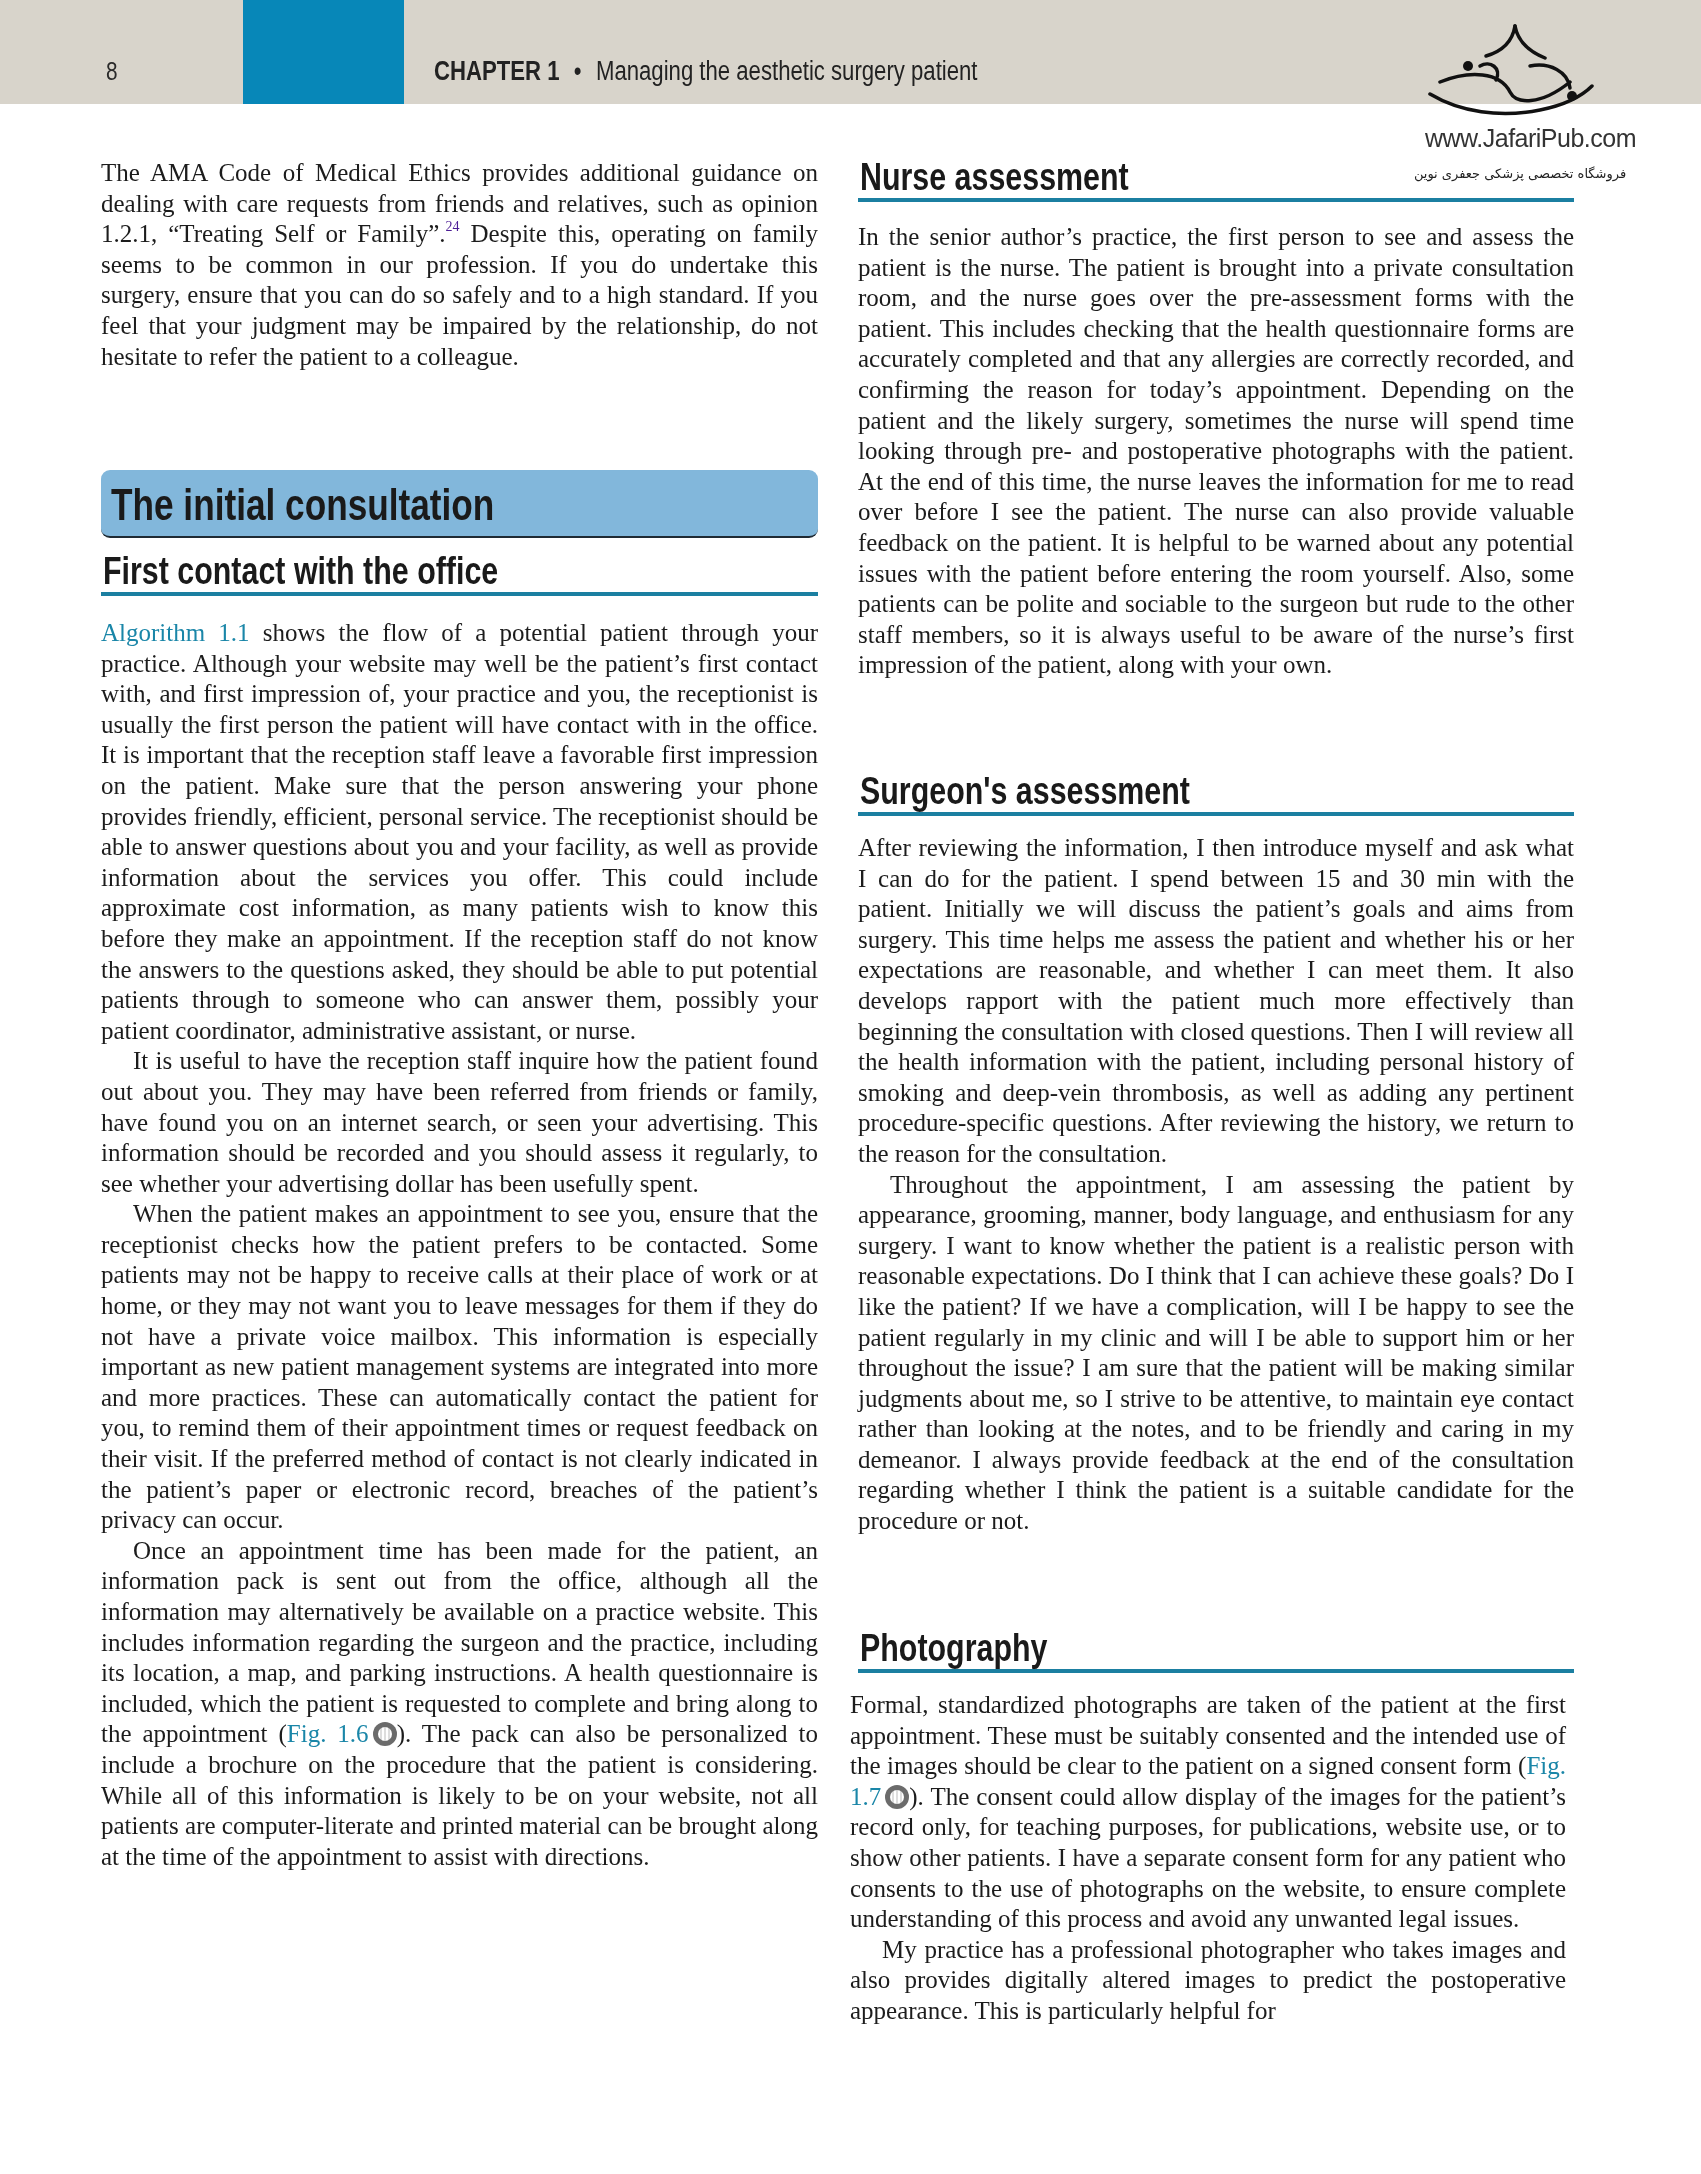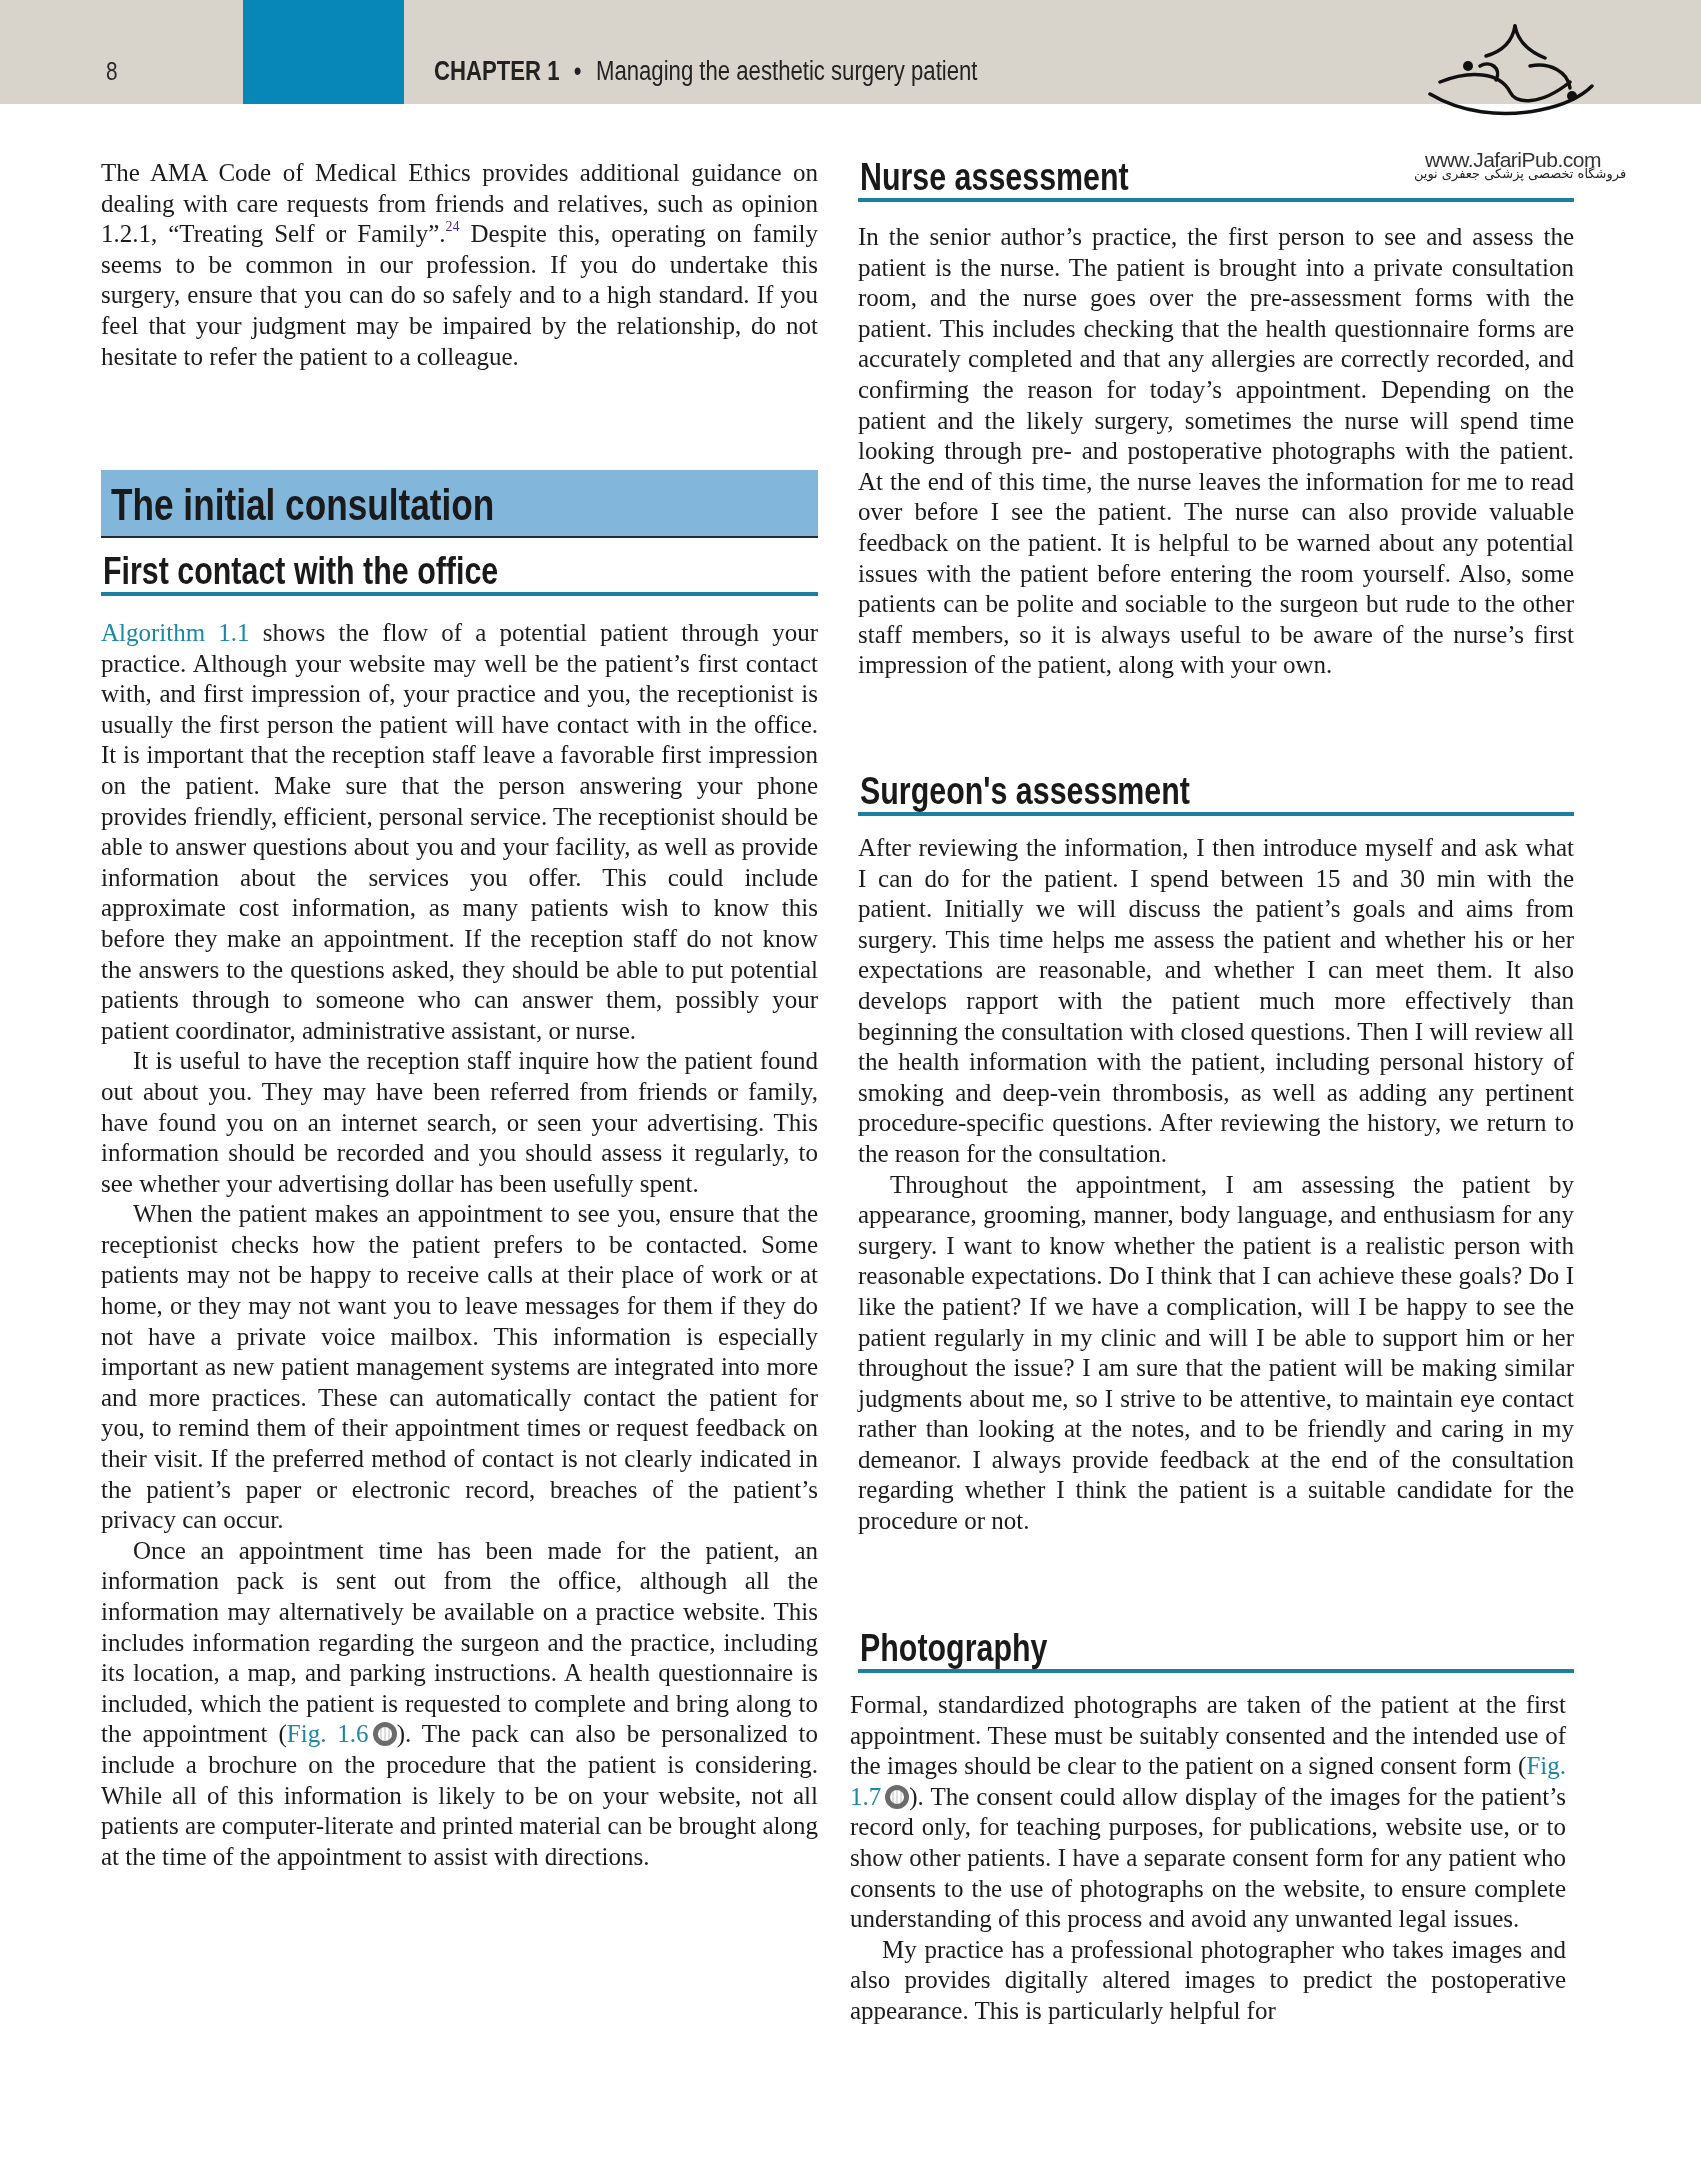--- a/index.html
+++ b/index.html
@@ -27,44 +27,43 @@
     white-space: nowrap; transform: scaleX(0.82); transform-origin: left top;
   }
   .running-head .chap { font-weight: bold; }
   .running-head .bullet { margin: 0 10px; }
 
   .logo {
     position: absolute; left: 1420px; top: 22px; width: 180px; height: 105px;
   }
   .logo-url {
     position: absolute; left: 1425px; top: 124px;
-    font-family: "Liberation Sans", sans-serif; font-size: 21px; color: #333;
+    font-family: "Liberation Sans", sans-serif; font-size: 25px; color: #333;
     letter-spacing: -0.5px;
-    margin-top: 24px;
   }
   .logo-fa {
     position: absolute; left: 1390px; top: 166px; width: 260px; text-align: center;
     font-family: "DejaVu Sans", sans-serif; font-size: 13px; color: #222;
     direction: rtl;
   }
 
   .col { position: absolute; }
   .col-left { left: 101px; top: 158px; width: 717px; }
 
   p {
     margin: 0; font-size: 25px; line-height: 30.6px; text-align: justify;
     hyphens: manual;
   }
   p.indent { text-indent: 32px; }
   .link { color: #1a86a8; }
   sup.ref { font-size: 14px; color: #4c1d95; vertical-align: 11px; line-height: 0; }
 
   .section-band {
     position: absolute; left: 101px; top: 470px; width: 717px; height: 66px;
-    background: #82b7db; border-bottom: 2px solid #1f2a33;
+    background: #82b7db; border-bottom: 2px solid #1f2a33; border-radius: 9px;
   }
   .section-band h2 {
     margin: 0; position: absolute; left: 10px; top: 10px;
     font-family: "Liberation Sans", sans-serif; font-weight: bold; font-size: 44px;
     color: #1a1a1a; white-space: nowrap;
     transform: scaleX(0.8); transform-origin: left top;
   }
   .subhead {
     position: absolute; height: 44px; border-bottom: 4px solid #1b7fa1; text-align: right;
   }

